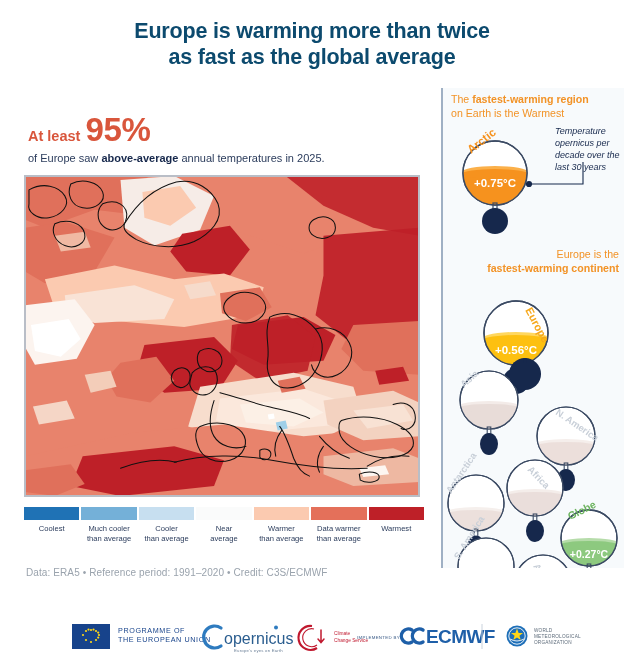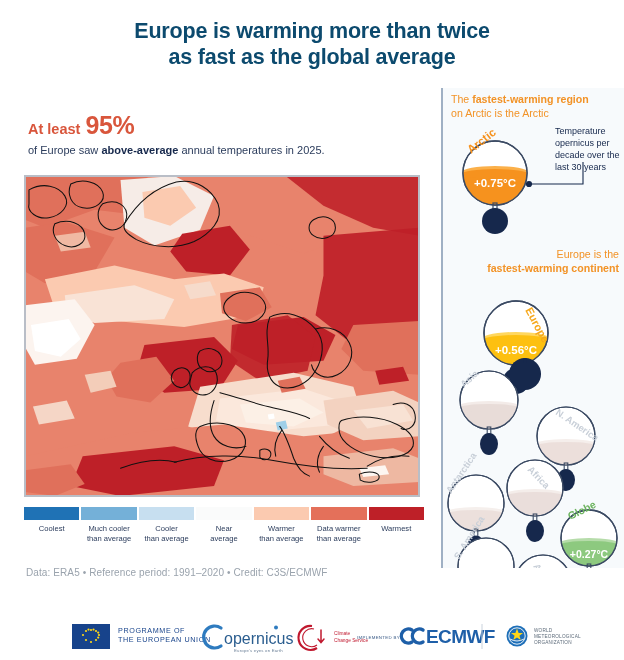--- a/index.html
+++ b/index.html
@@ -22,21 +22,21 @@
 
   
   .left{position:absolute;left:0;top:95px;width:440px;height:500px;}
 
   .stat{position:absolute;left:28px;top:18px;width:400px;}
   .stat-line1{
     color:#d9563c;font-weight:bold;white-space:nowrap;
     line-height:1;
   }
   .stat-atleast{font-size:14.5px;}
-  .stat-pct{font-size:25px;margin-left:5px;letter-spacing:-0.3px;}
+  .stat-pct{font-size:33px;margin-left:5px;letter-spacing:-0.3px;}
   .stat-line2{
     margin-top:6px;color:#2b3c5c;font-size:11px;line-height:1.25;
   }
   .stat-line2 b{color:#16284c;font-weight:bold;}
 
   
   .map-wrap{
     position:absolute;left:24px;top:80px;width:396px;height:322px;
     border:1px solid #b9bec7;box-sizing:border-box;background:#f2f6f8;
     overflow:hidden;
@@ -68,21 +68,21 @@
     border-left:2px solid #9fb0c4;
   }
   .rp-head{position:absolute;font-size:10.6px;line-height:1.3;color:#f29327;}
   .rp-head b{font-weight:bold;text-align:center;}
   .head-arctic{left:8px;top:5px;width:172px;text-align:left;}
   .head-europe{left:4px;top:160px;width:172px;text-align:right;}
 
   .annot{
     position:absolute;left:112px;top:38px;width:70px;
     font-size:9px;line-height:1.32;color:#16284c;
-    text-align:left;
+    font-style:italic;text-align:left;
   }
 
   .globe-svg{position:absolute;left:0;top:0;width:183px;height:480px;}
 
   
   .footer{position:absolute;left:0;top:612px;width:624px;height:48px;padding-left:12px;}
   .footer-svg{display:block;width:624px;height:48px;}
 </style>
 </head>
 <body>
@@ -256,21 +256,21 @@
       </div>
     </div>
 
     <div class="credit">Data: ERA5 • Reference period: 1991–2020 • Credit: C3S/ECMWF</div>
   </div>
 
   <div class="right">
 
     <div class="rp-head head-arctic">
       <span>The </span><b>fastest-warming region</b><br>
-      <span>on Arctic is the Arctic</span>
+      <span>on Earth is the Warmest</span>
     </div>
 
     <div class="annot">
       <span>Temperature</span><br>
       <span>opernicus per</span><br>
       <span>decade over the</span><br>
       <span>last 30 years</span>
     </div>
 
     <div class="rp-head head-europe">

